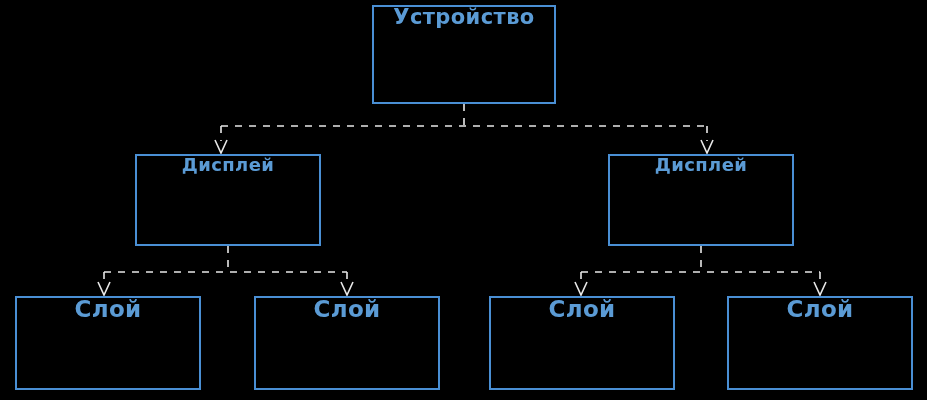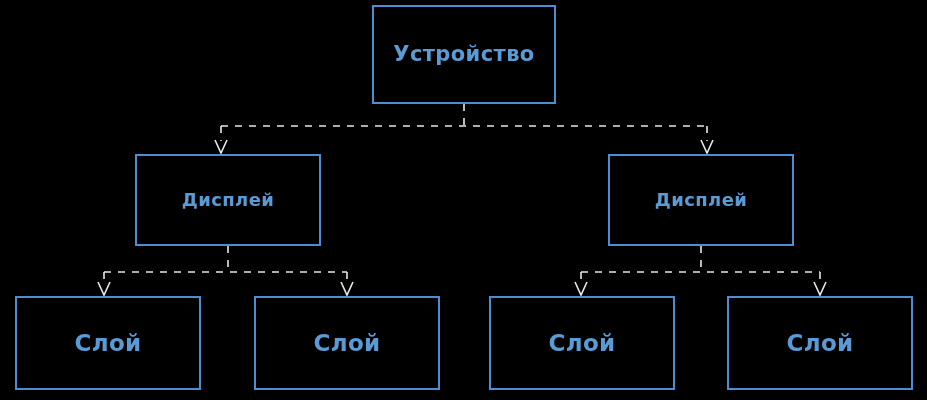--- a/index.html
+++ b/index.html
@@ -23,21 +23,21 @@
     top: 0;
     width: 927px;
     height: 400px;
   }
   .node-box {
     position: absolute;
     box-sizing: border-box;
     border: 2px solid #4a8fd4;
     background: transparent;
     display: flex;
-    align-items: center;
+    align-items: flex-start;
     justify-content: center;
   }
   .node-label {
     color: #5b9bd5;
     font-family: "DejaVu Sans", sans-serif;
     font-weight: bold;
     letter-spacing: 0.4px;
     white-space: nowrap;
     line-height: 1;
   }

